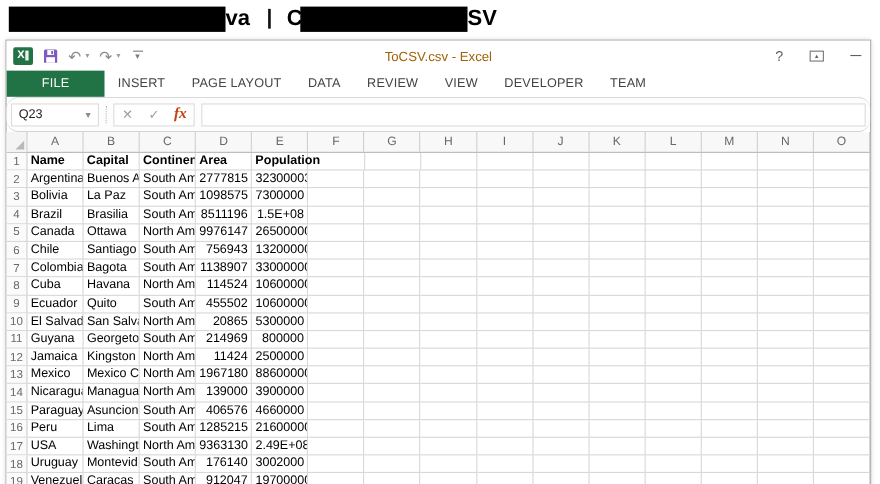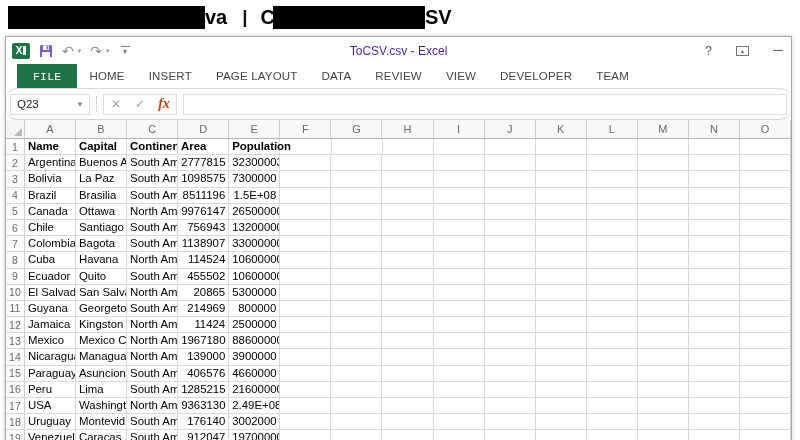--- a/index.html
+++ b/index.html
@@ -24,33 +24,33 @@
   .qat { display: flex; align-items: center; gap: 9px; padding-left: 6px; }
   .xlogo { width: 18px; height: 16px; background: #217346; border-radius: 2px; color: #fff;
            font-weight: bold; font-size: 10px; display: flex; align-items: center; justify-content: center; }
   .xlogo i { font-style: normal; margin-right: 1px; }
   .xlogo b { display:inline-block; width: 3px; height: 9px; background: #e9f2ec; }
   .saveicon svg { display: block; }
   .arr { color: #8a8a8a; font-size: 14px; line-height: 14px; }
   .mini-caret { color: #9a9a9a; font-size: 7px; margin-left: -5px; }
   .qat-custom { color: #7a7a7a; font-size: 8px; border-top: 1px solid #7a7a7a; width: 9px;
                 text-align: center; line-height: 7px; padding-top: 1px; margin-left: 2px; }
-  .wtitle { position: absolute; left: 50%; transform: translateX(-50%); font-size: 12px; color: #4c1d95; }
+  .wtitle { position: absolute; left: 50%; transform: translateX(-50%); font-size: 12px; color: #a16207; }
   .wincontrols { position: absolute; right: 8px; top: 0; height: 27px; display: flex;
                  align-items: center; gap: 24px; }
   .help-btn { color: #5f5f5f; font-size: 13px; }
   .ribbon-display-btn { width: 13px; height: 10px; border: 1px solid #767676; font-size: 6px;
                         color: #5f5f5f; display: flex; align-items: center; justify-content: center; }
   .min-btn { width: 10px; height: 1px; background: #5f5f5f; }
 
   
   .ribbon-tabs { height: 24px; display: flex; align-items: stretch; background: #fff; }
   .rtab { display: flex; align-items: center; padding: 0 12px; font-size: 11.5px; color: #444;
           letter-spacing: .2px; cursor: default; }
-  .rtab.active { background: #217346; color: #fff; padding: 0 16px; margin-left: 11px; font-family: Liberation Mono, monospace; }
+  .rtab.active { background: #217346; color: #fff; padding: 0 32px; margin-left: 0; }
 
   
   .formula-row { height: 32px; display: flex; align-items: center; background: #fdfdfd;
                  border-top: 1px solid #d9d9d9; border-bottom: 1px solid #d4d4d4; padding: 0 4px; border-radius: 11px; }
   .name-box { width: 80px; height: 21px; border: 1px solid #dcdcdc; background: #fff;
               display: flex; align-items: center; font-size: 11.5px; color: #222; padding-left: 6px; }
   .name-box .caret { margin-left: auto; padding: 0 5px; color: #8a8a8a; font-size: 8px; }
   .dot-sep { width: 1px; height: 16px; border-left: 1px dotted #b9b9b9; margin: 0 6px; }
   .fx-group { height: 21px; border: 1px solid #dcdcdc; background: #fff; display: flex;
               align-items: center; }
@@ -118,21 +118,20 @@
     <span class="wtitle">ToCSV.csv - Excel</span>
     <div class="wincontrols">
       <span class="help-btn">?</span>
       <span class="ribbon-display-btn">▴</span>
       <span class="min-btn"></span>
     </div>
   </div>
 
   <nav class="ribbon-tabs">
       <div class="rtab active">FILE</div>
-      <div class="rtab">HOME</div>
       <div class="rtab">INSERT</div>
       <div class="rtab">PAGE LAYOUT</div>
       <div class="rtab">DATA</div>
       <div class="rtab">REVIEW</div>
       <div class="rtab">VIEW</div>
       <div class="rtab">DEVELOPER</div>
       <div class="rtab">TEAM</div>
     </nav>
 
   <div class="formula-row">

